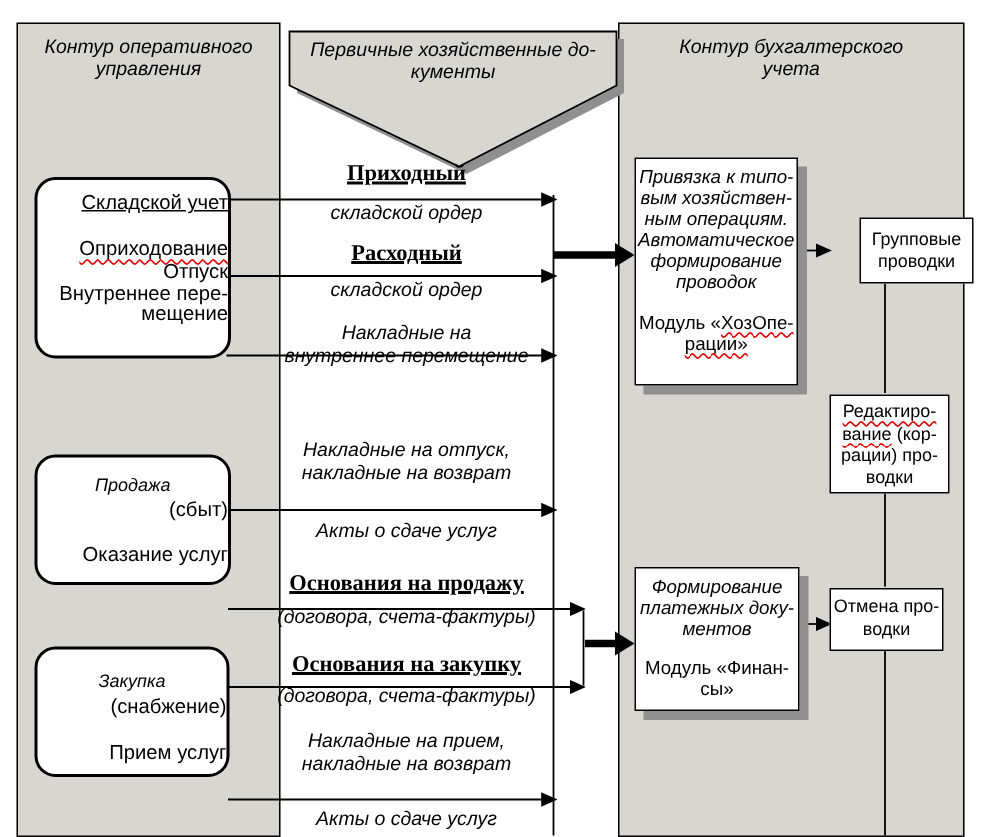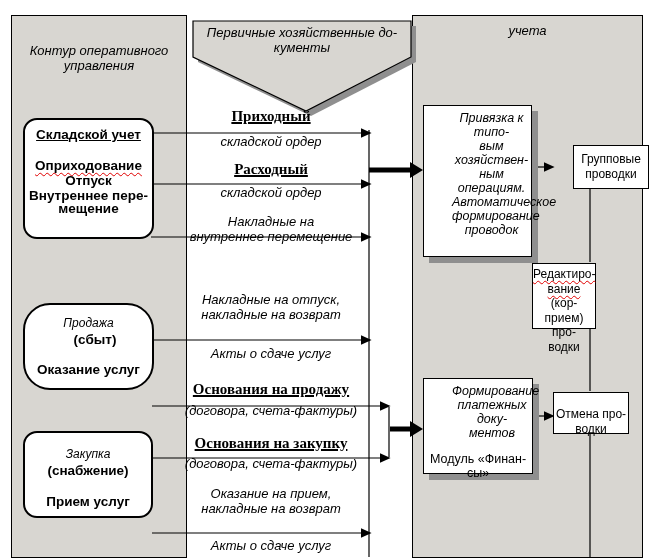--- a/index.html
+++ b/index.html
@@ -3,25 +3,25 @@
 <meta charset="utf-8">
 <style>
   html,body{margin:0;padding:0;background:#ffffff;}
   .canvas{position:relative;width:656px;height:558px;background:#ffffff;overflow:hidden;
           font-family:"Liberation Sans",sans-serif;color:#000;}
   .panel{position:absolute;background:#d8d6d1;border:1px solid #000;box-sizing:border-box;z-index:1;}
   .overlay{position:absolute;left:0;top:0;z-index:2;pointer-events:none;}
   .txt{position:absolute;z-index:3;text-align:center;}
   .hdr{font-style:italic;font-size:13px;line-height:15px;}
   .lbox{position:absolute;z-index:3;background:#fff;border:2px solid #000;border-radius:14px;box-sizing:border-box;}
-  .lbox .bl{position:absolute;left:0;right:0;text-align:center;font-weight:bold;font-size:13.5px;line-height:15px;}
+  .lbox .bl{position:absolute;left:0;right:0;text-align:right;font-weight:normal;font-size:13.5px;line-height:15px;}
   .lbox .it{position:absolute;left:0;right:0;text-align:center;font-style:italic;font-size:12px;line-height:14px;}
   .rbox{position:absolute;z-index:3;background:#fff;border:1px solid #000;box-sizing:border-box;text-align:center;}
   .shadow{box-shadow:6px 6px 0 #8f8f8f;}
-  .ital{font-style:italic;font-size:12.5px;line-height:14px;margin-left:28px;}
+  .ital{font-style:italic;font-size:12.5px;line-height:14px;}
   .mod{font-size:12.5px;line-height:14px;}
   .small{font-size:12px;line-height:14.5px;}
   .sertitle{font-family:"Liberation Serif",serif;font-weight:bold;font-size:15px;line-height:17px;
             text-decoration:underline;text-decoration-thickness:1.5px;}
   .itlab{font-style:italic;font-size:13px;line-height:15px;}
   .ul{text-decoration:underline;}
   .sq{text-decoration:underline;text-decoration-style:wavy;text-decoration-color:#e00000;
       text-decoration-thickness:1px;text-underline-offset:2px;text-decoration-skip-ink:none;}
 </style>
 </head>
@@ -65,43 +65,44 @@
     </g>
 
     <g>
       <line x1="369" y1="170" x2="411" y2="170" stroke="#000" stroke-width="5"></line>
       <polygon points="410,162 423,170 410,178" fill="#000"></polygon>
       <line x1="390" y1="429" x2="411" y2="429" stroke="#000" stroke-width="5"></line>
       <polygon points="410,421 423,429 410,437" fill="#000"></polygon>
     </g>
   </svg>
 
-  <div class="txt hdr" style="left:11px;top:23px;width:176px;margin-top:20px;">
+  <div class="txt hdr" style="left:11px;top:23px;width:176px;">
     <div>Контур оперативного</div>
     <div>управления</div>
   </div>
 
   <div class="txt hdr" style="left:193px;top:25px;width:218px;">
     <div>Первичные хозяйственные до-</div>
     <div>кументы</div>
   </div>
 
   <div class="txt hdr" style="left:412px;top:23px;width:231px;">
+    <div>Контур бухгалтерского</div>
     <div>учета</div>
   </div>
 
   <div class="lbox" style="left:23px;top:118px;width:131px;height:121px;">
     <div class="bl ul" style="top:7px;">Складской учет</div>
     <div class="bl" style="top:38px;"><span class="sq">Оприходование</span></div>
     <div class="bl" style="top:53px;">Отпуск</div>
     <div class="bl" style="top:68px;">Внутреннее пере-</div>
     <div class="bl" style="top:81px;">мещение</div>
   </div>
 
-  <div class="lbox" style="left:23px;top:303px;width:131px;height:87px;border-radius:27px;">
+  <div class="lbox" style="left:23px;top:303px;width:131px;height:87px;">
     <div class="it" style="top:11px;">Продажа</div>
     <div class="bl" style="top:27px;padding-left:13px;">(сбыт)</div>
     <div class="bl" style="top:57px;">Оказание услуг</div>
   </div>
 
   <div class="lbox" style="left:23px;top:431px;width:130px;height:87px;">
     <div class="it" style="top:14px;">Закупка</div>
     <div class="bl" style="top:30px;">(снабжение)</div>
     <div class="bl" style="top:61px;">Прием услуг</div>
   </div>
@@ -112,57 +113,61 @@
   <div class="txt itlab" style="left:180px;top:185px;width:182px;">складской ордер</div>
   <div class="txt itlab" style="left:180px;top:229px;width:182px;">внутреннее перемещение</div>
   <div class="txt itlab" style="left:180px;top:214px;width:182px;">Накладные на</div>
   <div class="txt itlab" style="left:180px;top:292px;width:182px;">Накладные на отпуск,</div>
   <div class="txt itlab" style="left:180px;top:307px;width:182px;">накладные на возврат</div>
   <div class="txt itlab" style="left:180px;top:346px;width:182px;">Акты о сдаче услуг</div>
   <div class="txt sertitle" style="left:180px;top:381px;width:182px;">Основания на продажу</div>
   <div class="txt itlab" style="left:180px;top:403px;width:182px;">(договора, счета-фактуры)</div>
   <div class="txt sertitle" style="left:180px;top:435px;width:182px;">Основания на закупку</div>
   <div class="txt itlab" style="left:180px;top:456px;width:182px;">(договора, счета-фактуры)</div>
-  <div class="txt itlab" style="left:180px;top:486px;width:182px;">Оказание на прием,</div>
+  <div class="txt itlab" style="left:180px;top:486px;width:182px;">Накладные на прием,</div>
   <div class="txt itlab" style="left:180px;top:501px;width:182px;">накладные на возврат</div>
   <div class="txt itlab" style="left:180px;top:538px;width:182px;">Акты о сдаче услуг</div>
 
   <div class="rbox shadow" style="left:423px;top:105px;width:109px;height:152px;">
     <div class="ital" style="margin-top:5px;">
       <div>Привязка к типо-</div>
       <div>вым хозяйствен-</div>
       <div>ным операциям.</div>
       <div>Автоматическое</div>
       <div>формирование</div>
       <div>проводок</div>
     </div>
+    <div class="mod" style="margin-top:13px;">
+      <div><span>Модуль «</span><span class="sq">ХозОпе-</span></div>
+      <div><span class="sq">рации»</span></div>
+    </div>
   </div>
 
   <div class="rbox small" style="left:553px;top:145px;width:76px;height:44px;padding-top:6px;margin-left:20px;">
     <div>Групповые</div>
     <div>проводки</div>
   </div>
 
-  <div class="rbox small" style="left:532px;top:263px;width:64px;height:66px;padding-top:3px;">
+  <div class="rbox small" style="left:553px;top:263px;width:80px;height:66px;padding-top:3px;">
     <div><span class="sq">Редактиро-</span></div>
     <div><span class="sq">вание</span><span> (кор-</span></div>
-    <div>прием) про-</div>
+    <div>рации) про-</div>
     <div>водки</div>
   </div>
 
   <div class="rbox shadow" style="left:423px;top:378px;width:110px;height:96px;">
     <div class="ital" style="margin-top:5px;">
       <div>Формирование</div>
       <div>платежных доку-</div>
       <div>ментов</div>
     </div>
     <div class="mod" style="margin-top:12px;">
       <div>Модуль «Финан-</div>
       <div>сы»</div>
     </div>
   </div>
 
-  <div class="rbox small" style="left:553px;top:392px;width:76px;height:42px;padding-top:14px;">
+  <div class="rbox small" style="left:553px;top:392px;width:76px;height:42px;padding-top:4px;">
     <div>Отмена про-</div>
     <div>водки</div>
   </div>
 
 </div>
 
 </body></html>

